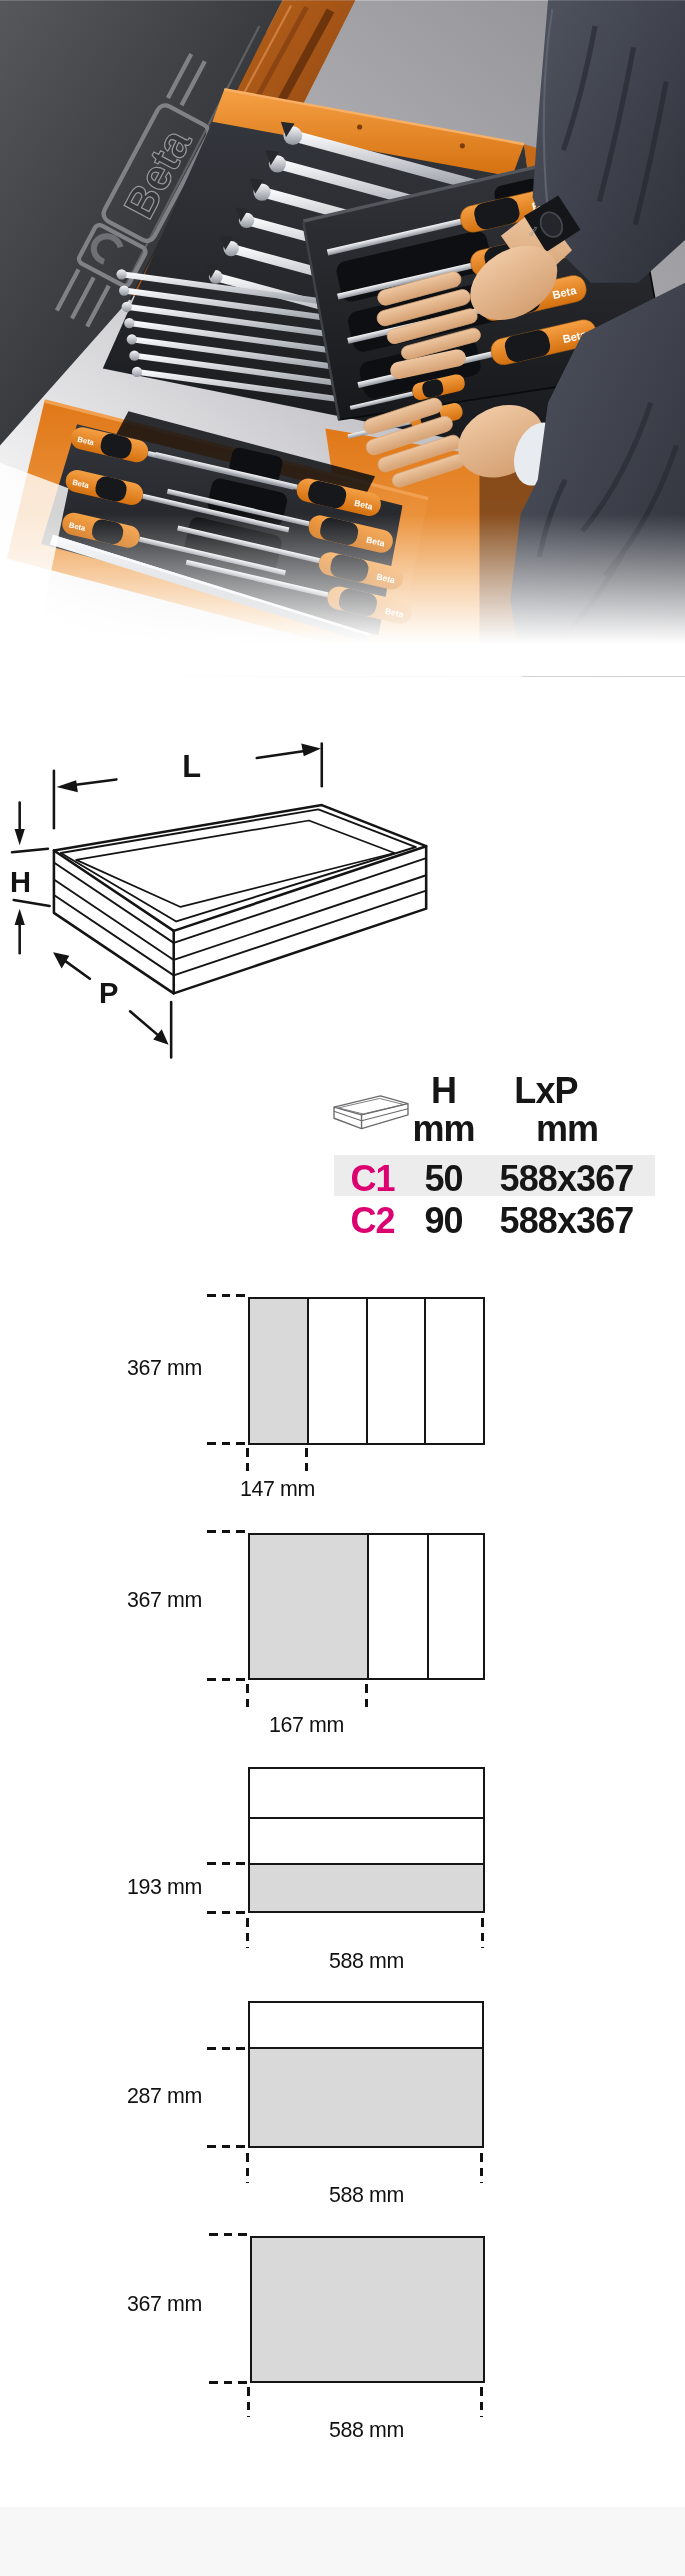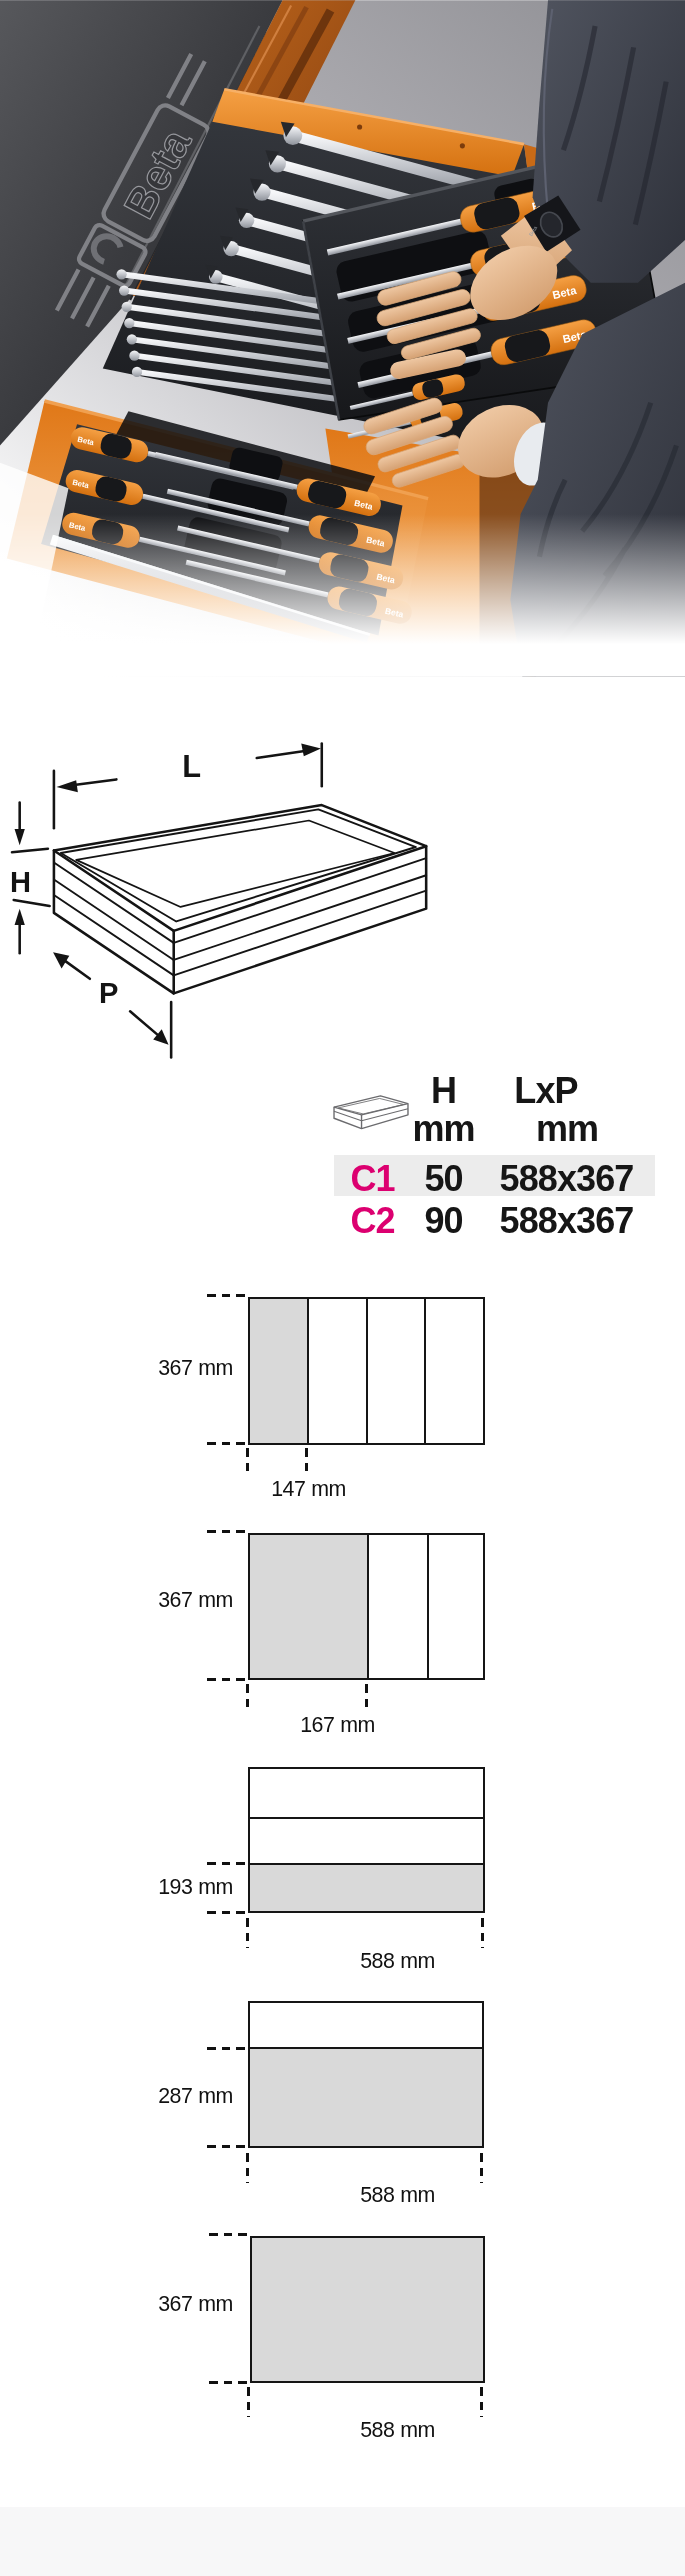--- a/index.html
+++ b/index.html
@@ -1,22 +1,22 @@
 <!DOCTYPE html>
 <html style="font-size:13.7px"><head>
 <meta charset="utf-8">
 <style>
   html,body{margin:0;padding:0;background:#fff;}
   .page{position:relative;width:685px;height:2576px;background:#fff;overflow:hidden;
         font-family:"Liberation Sans",sans-serif;color:#161616;}
   .abs{position:absolute;}
   
   .dim{position:absolute;font-size:21.4px;letter-spacing:-0.4px;color:#111;white-space:nowrap;line-height:26px;}
-  .dim.right{text-align:right;}
-  .dim.center{text-align:right;}
+  .dim.right{text-align:center;}
+  .dim.center{text-align:center;}
   
   .dash-h{position:absolute;height:2.6px;background:repeating-linear-gradient(90deg,#111 0 8.6px,transparent 8.6px 14.6px);}
   .dash-v{position:absolute;width:2.6px;background:repeating-linear-gradient(180deg,#111 0 8.6px,transparent 8.6px 14.6px);}
   
   .lrect{position:absolute;border:2.6px solid #151515;background:#fff;box-sizing:border-box;display:flex;}
   .lrect.rows{flex-direction:column;}
   .cell{flex:1;}
   .cell.shaded{background:#d9d9d9;}
   .cols > .cell + .cell{border-left:2.6px solid #151515;}
   .rows > .cell + .cell{border-top:2.6px solid #151515;}

